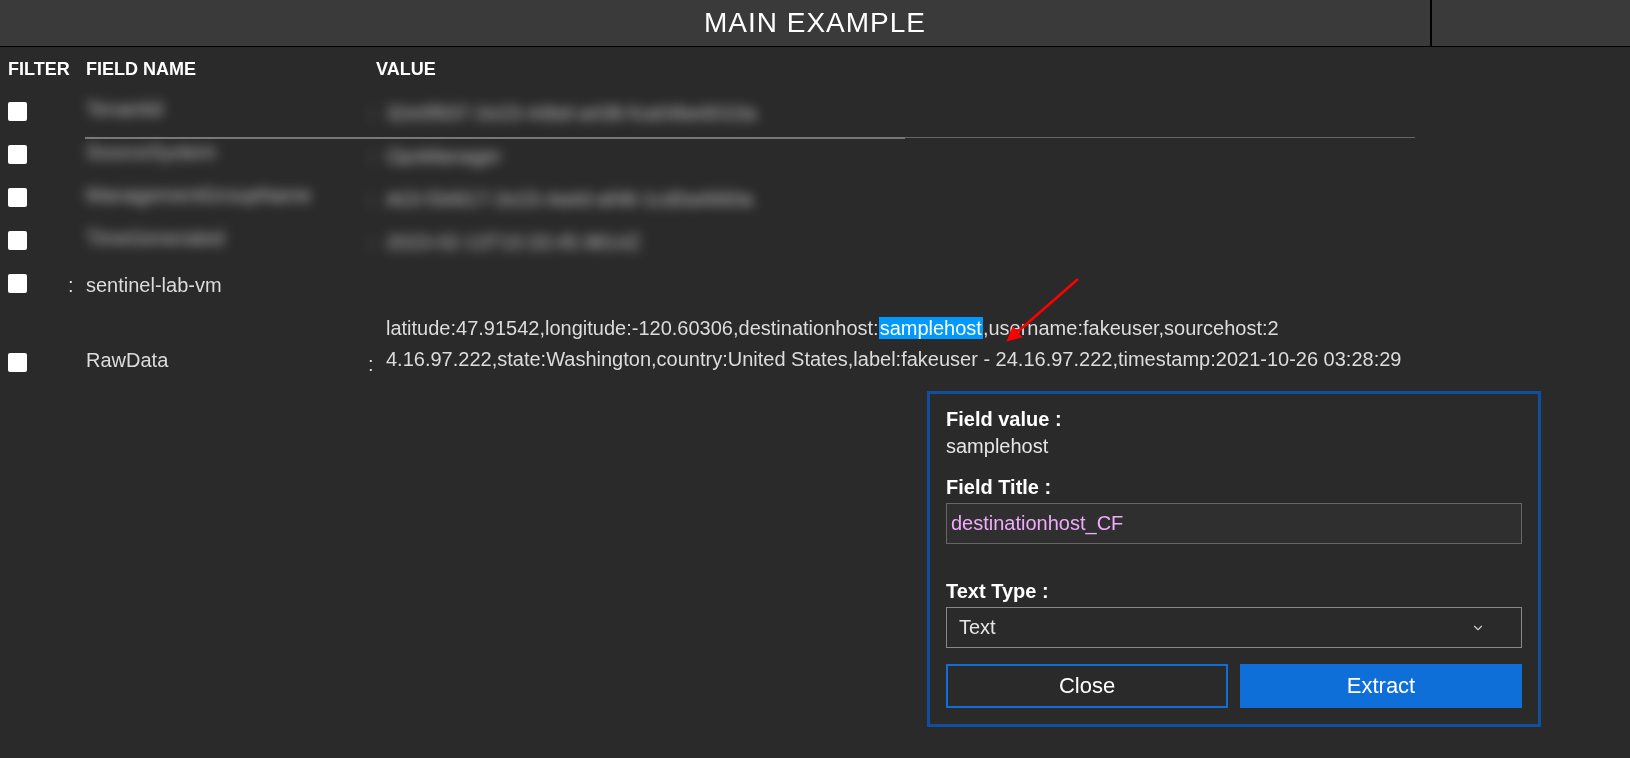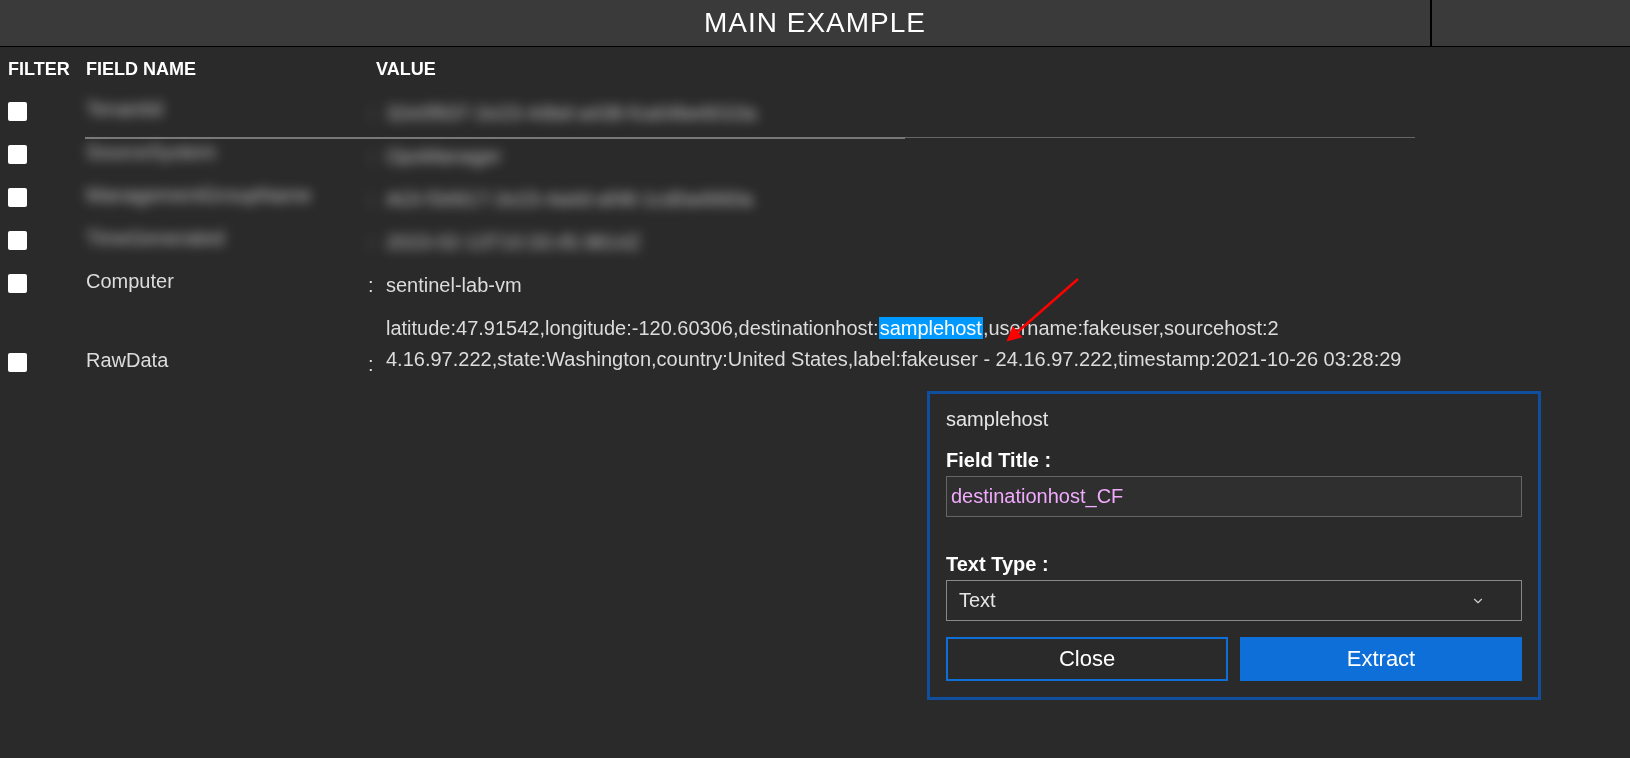--- a/index.html
+++ b/index.html
@@ -261,21 +261,20 @@
       <div class="value">
         <span class="value-colon">:</span>
         <span>2023-02-13T10:33:45.9814Z</span>
       </div>
     </div>
 
     <div class="row">
       <div class="chk">
           <div class="chk-box"></div>
         </div>
-      <div class="name">Computer</div>
       <div class="value">
         <span class="value-colon">:</span>
         <span>sentinel-lab-vm</span>
       </div>
     </div>
 
     <div class="row" style="align-items:flex-start;">
       <div class="chk">
           <div class="chk-box" style="margin-top:36px"></div>
         </div>
@@ -294,20 +293,21 @@
   <svg class="arrow" width="90" height="80">
     <defs>
       <marker id="ah" markerWidth="10" markerHeight="10" refX="2" refY="3" orient="auto">
         <path d="M0,0 L6,3 L0,6 Z" fill="#ff0000"></path>
       </marker>
     </defs>
     <line x1="78" y1="6" x2="14" y2="62" stroke="#ff0000" stroke-width="2.5" marker-end="url(#ah)"></line>
   </svg>
 
   <div class="popup">
+    <div class="popup-label">Field value :</div>
     <div class="popup-value">samplehost</div>
 
     <div class="popup-label">Field Title :</div>
     <input class="popup-input" type="text" value="destinationhost_CF" style="">
 
     <div class="popup-label">Text Type :</div>
     <div class="popup-select">
       <span>Text</span>
       <svg class="chevron" viewBox="0 0 24 24">
         <path d="M6 9l6 6 6-6" stroke="#ccc" stroke-width="2" fill="none" stroke-linecap="round" stroke-linejoin="round"></path>

